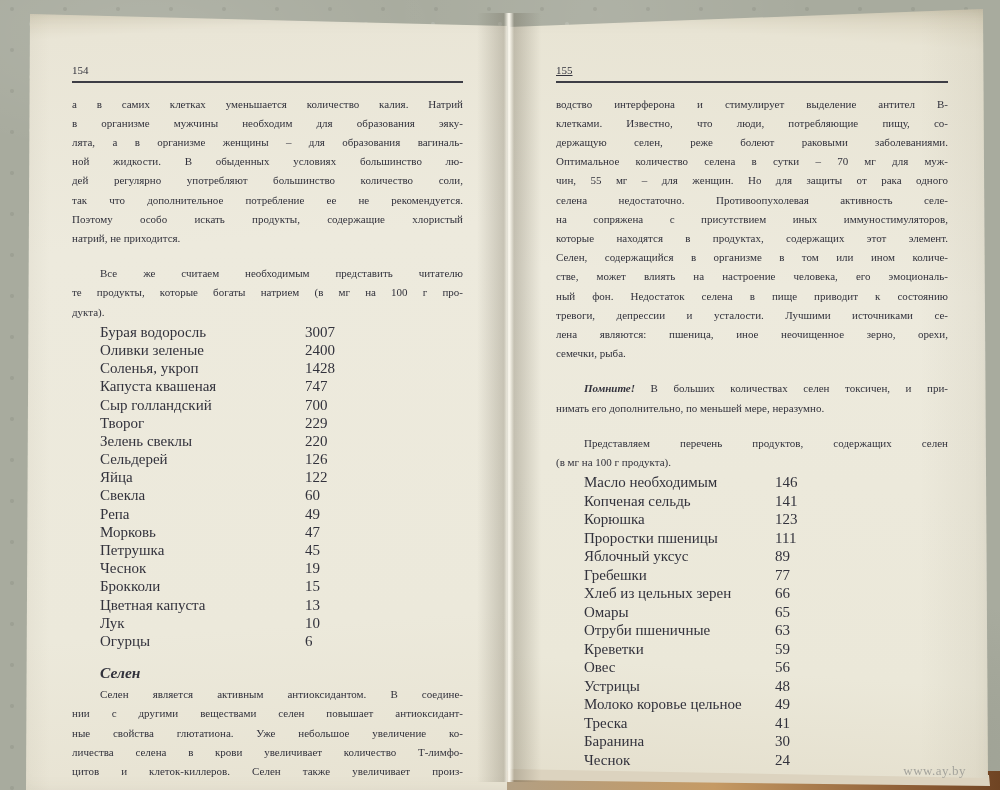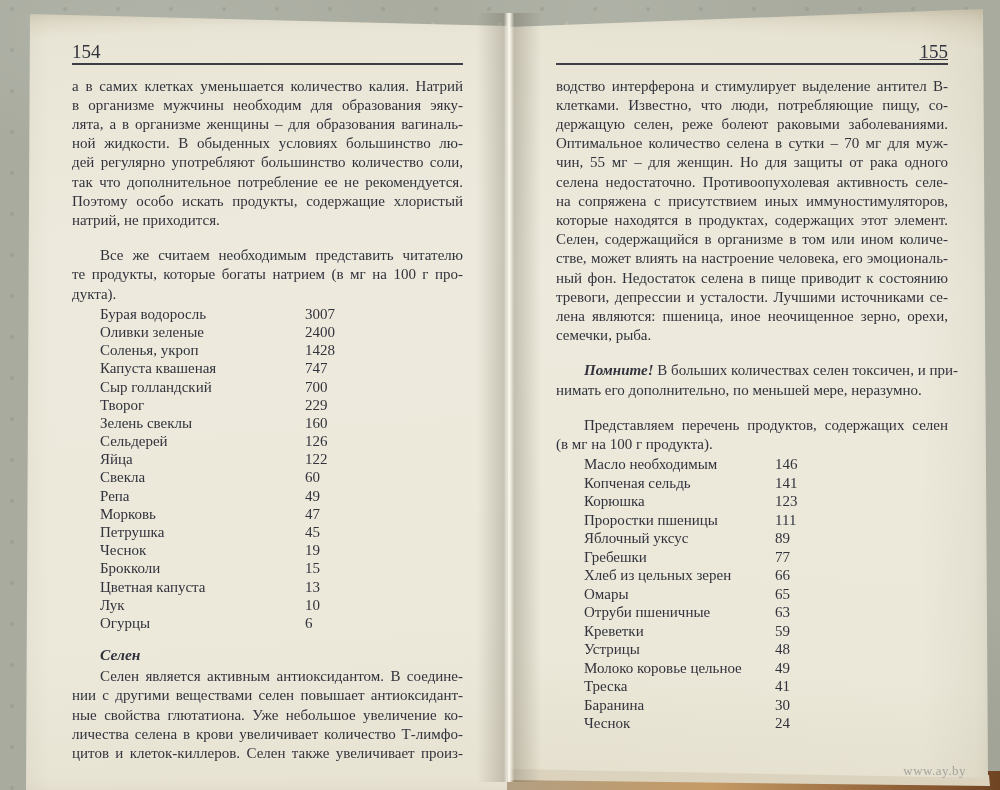--- a/index.html
+++ b/index.html
@@ -43,24 +43,24 @@
       linear-gradient(184deg, #d8d1bb 0%, #e8e4d4 6%, var(--page-paper,#edeadd) 35%, #ebe8d9 80%, #e2dcc9 100%);
     box-shadow:inset 0 20px 26px -18px rgba(96,88,66,.50), inset -14px 0 26px -18px rgba(96,88,66,.35);
   }
   .gutter{
     position:absolute;left:477px;width:64px;top:13px;bottom:8px;pointer-events:none;
     background:linear-gradient(90deg, rgba(91,84,66,0) 0%, rgba(91,84,66,.26) 42%, rgba(249,246,236,.95) 49%, rgba(249,246,236,.95) 51%, rgba(91,84,66,.28) 58%, rgba(91,84,66,0) 100%);
   }
   .content{position:absolute;color:var(--ink,#32323c);}
   .content-left{left:72px;top:42px;width:391px;}
   .content-right{left:556px;top:42px;width:392px;}
-  .pagenum{font-size:19px;line-height:20px;height:20px;}
-  .content-right .pagenum{text-align:right;text-decoration:underline;}
+  .pagenum{font-size:11px;line-height:20px;height:20px;margin-top:18px;}
+  .content-right .pagenum{text-decoration:underline;}
   .rule{height:1.7px;background:#3d3d45;margin-top:1px;}
-  .para{margin-top:12px;font-size:15px;}
+  .para{margin-top:12px;font-size:11px;}
   .para + .para{margin-top:16px;}
   .tline{
     line-height:19.2px;height:19.2px;white-space:nowrap;
     text-align:justify;text-align-last:justify;
   }
   .tline.last{text-align-last:left;}
   .para[data-indent] .tline.first, .note .tline.first{text-indent:28px;}
   .note{margin-top:7px;}
   .intro{margin-top:7px;}
   .bold-ital{font-weight:bold;font-style:italic;}
@@ -105,21 +105,21 @@
         <div class="tline">те продукты, которые богаты натрием (в мг на 100 г про-</div>
         <div class="tline last">дукта).</div>
       </div>
     <div class="flist">
         <div class="trow"><span class="tname">Бурая водоросль</span><span class="tvalue">3007</span></div>
         <div class="trow"><span class="tname">Оливки зеленые</span><span class="tvalue">2400</span></div>
         <div class="trow"><span class="tname">Соленья, укроп</span><span class="tvalue">1428</span></div>
         <div class="trow"><span class="tname">Капуста квашеная</span><span class="tvalue">747</span></div>
         <div class="trow"><span class="tname">Сыр голландский</span><span class="tvalue">700</span></div>
         <div class="trow"><span class="tname">Творог</span><span class="tvalue">229</span></div>
-        <div class="trow"><span class="tname">Зелень свеклы</span><span class="tvalue">160</span></div>
+        <div class="trow"><span class="tname">Зелень свеклы</span><span class="tvalue">220</span></div>
         <div class="trow"><span class="tname">Сельдерей</span><span class="tvalue">126</span></div>
         <div class="trow"><span class="tname">Яйца</span><span class="tvalue">122</span></div>
         <div class="trow"><span class="tname">Свекла</span><span class="tvalue">60</span></div>
         <div class="trow"><span class="tname">Репа</span><span class="tvalue">49</span></div>
         <div class="trow"><span class="tname">Морковь</span><span class="tvalue">47</span></div>
         <div class="trow"><span class="tname">Петрушка</span><span class="tvalue">45</span></div>
         <div class="trow"><span class="tname">Чеснок</span><span class="tvalue">19</span></div>
         <div class="trow"><span class="tname">Брокколи</span><span class="tvalue">15</span></div>
         <div class="trow"><span class="tname">Цветная капуста</span><span class="tvalue">13</span></div>
         <div class="trow"><span class="tname">Лук</span><span class="tvalue">10</span></div>
@@ -168,20 +168,21 @@
         <div class="trow"><span class="tname">Масло необходимым</span><span class="tvalue">146</span></div>
         <div class="trow"><span class="tname">Копченая сельдь</span><span class="tvalue">141</span></div>
         <div class="trow"><span class="tname">Корюшка</span><span class="tvalue">123</span></div>
         <div class="trow"><span class="tname">Проростки пшеницы</span><span class="tvalue">111</span></div>
         <div class="trow"><span class="tname">Яблочный уксус</span><span class="tvalue">89</span></div>
         <div class="trow"><span class="tname">Гребешки</span><span class="tvalue">77</span></div>
         <div class="trow"><span class="tname">Хлеб из цельных зерен</span><span class="tvalue">66</span></div>
         <div class="trow"><span class="tname">Омары</span><span class="tvalue">65</span></div>
         <div class="trow"><span class="tname">Отруби пшеничные</span><span class="tvalue">63</span></div>
         <div class="trow"><span class="tname">Креветки</span><span class="tvalue">59</span></div>
+        <div class="trow"><span class="tname">Овес</span><span class="tvalue">56</span></div>
         <div class="trow"><span class="tname">Устрицы</span><span class="tvalue">48</span></div>
         <div class="trow"><span class="tname">Молоко коровье цельное</span><span class="tvalue">49</span></div>
         <div class="trow"><span class="tname">Треска</span><span class="tvalue">41</span></div>
         <div class="trow"><span class="tname">Баранина</span><span class="tvalue">30</span></div>
         <div class="trow"><span class="tname">Чеснок</span><span class="tvalue">24</span></div>
       </div>
   </div>
 
   <div class="watermark">www.ay.by</div>
 </div>

